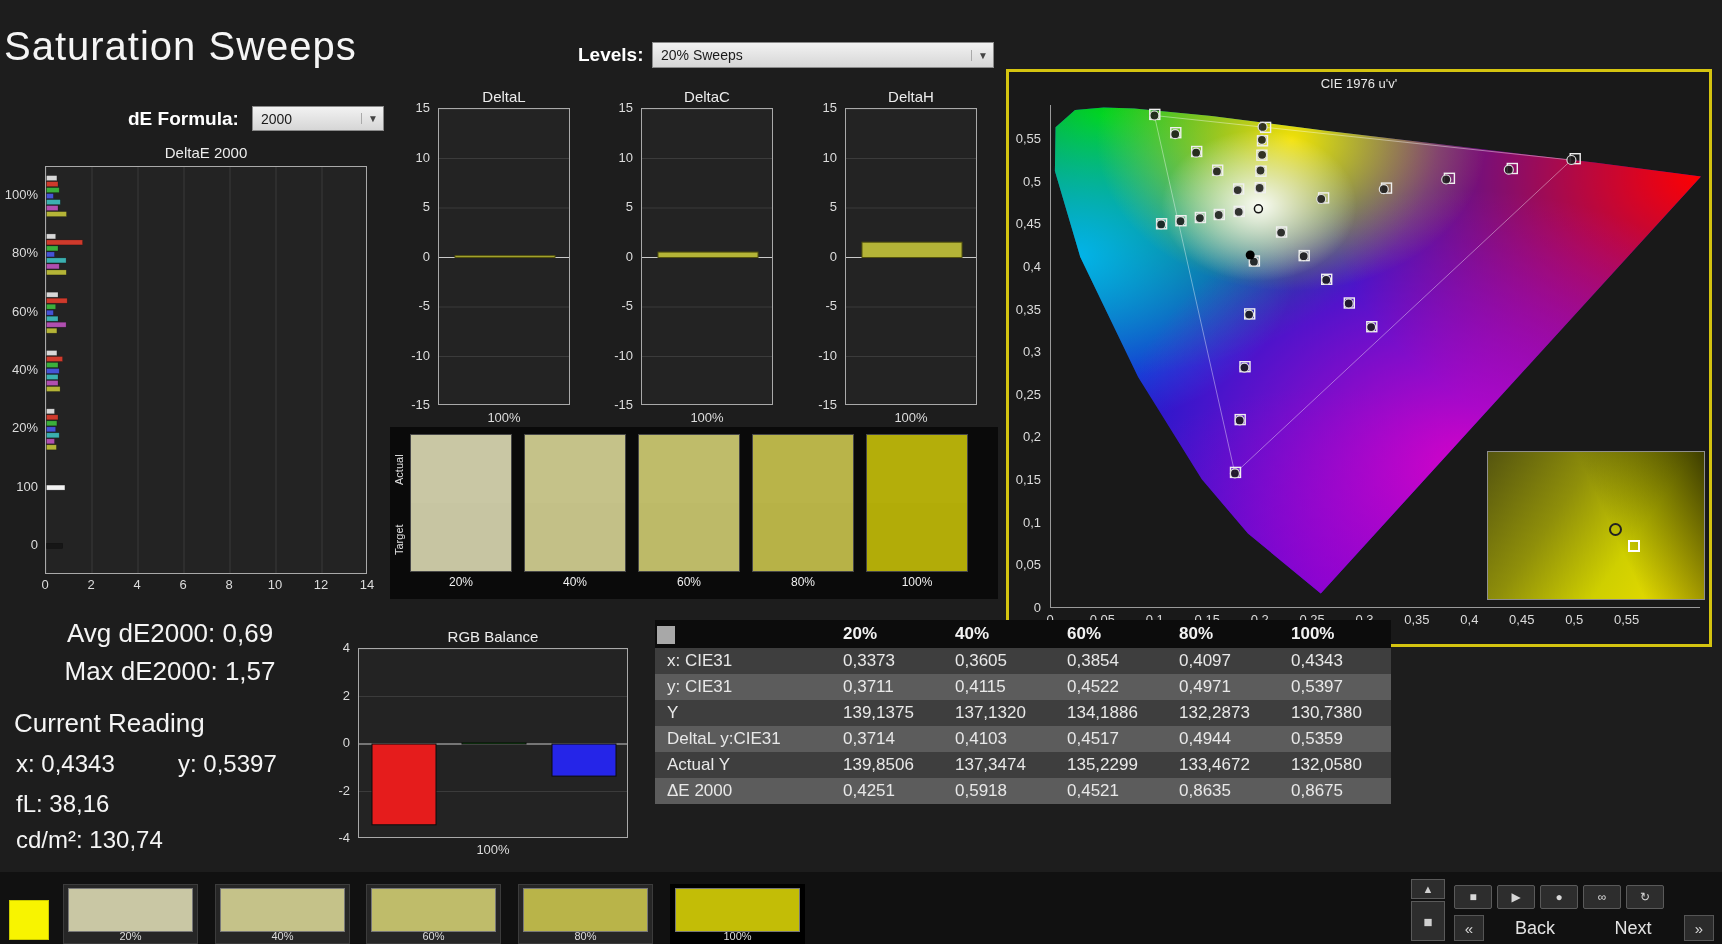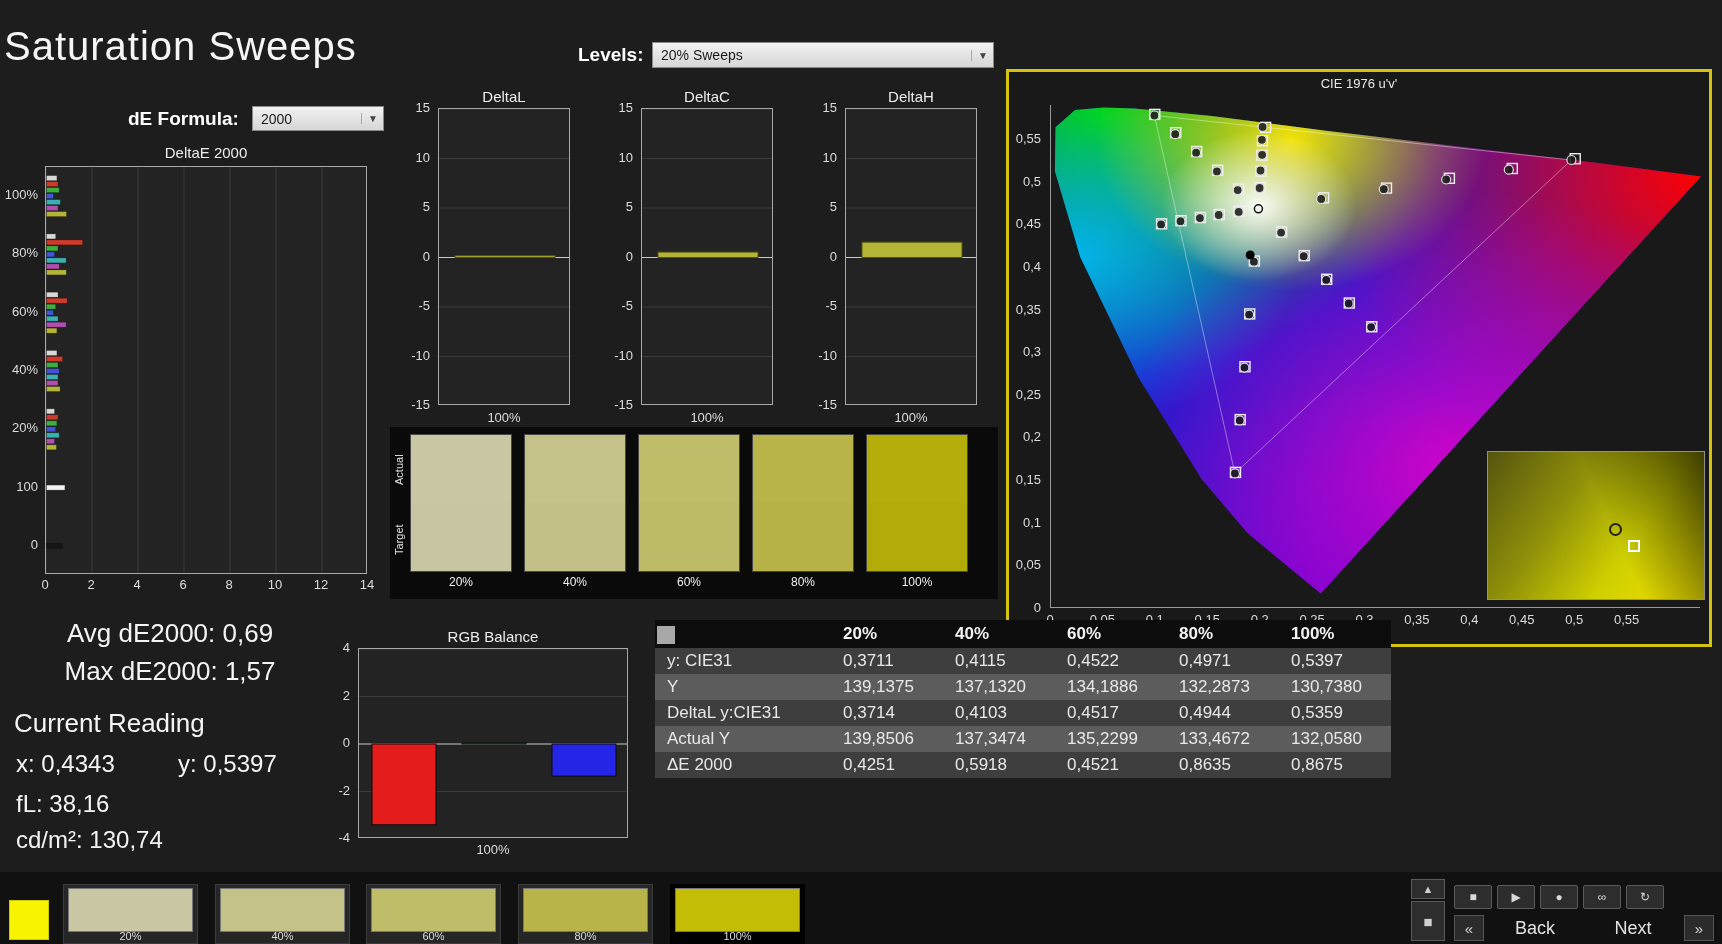--- a/index.html
+++ b/index.html
@@ -436,20 +436,28 @@
           <th><span class="chip"></span></th>
           <th>20%</th>
           <th>40%</th>
           <th>60%</th>
           <th>80%</th>
           <th>100%</th>
         </tr>
       </thead>
     <tbody id="table-body">
         <tr>
+          <td>x: CIE31</td>
+          <td>0,3373</td>
+          <td>0,3605</td>
+          <td>0,3854</td>
+          <td>0,4097</td>
+          <td>0,4343</td>
+        </tr>
+        <tr>
           <td>y: CIE31</td>
           <td>0,3711</td>
           <td>0,4115</td>
           <td>0,4522</td>
           <td>0,4971</td>
           <td>0,5397</td>
         </tr>
         <tr>
           <td>Y</td>
           <td>139,1375</td>

